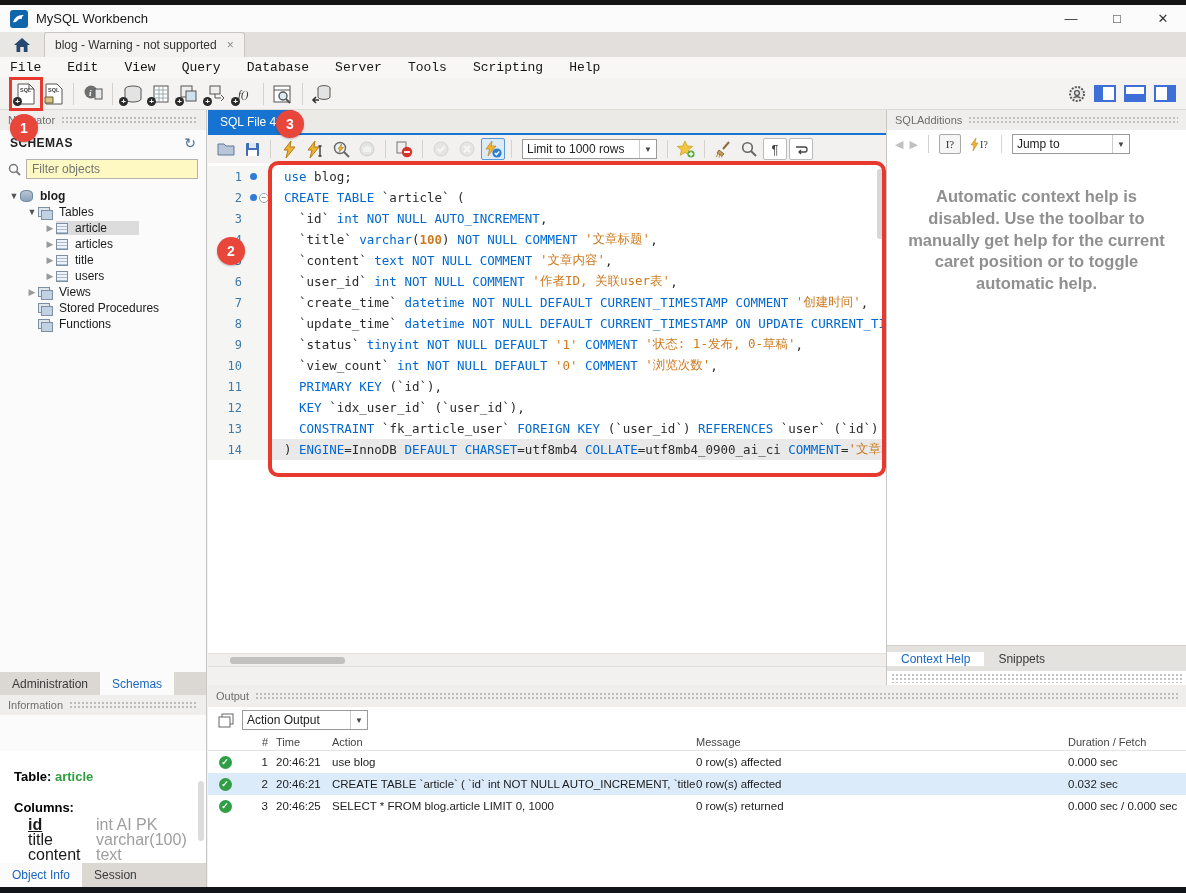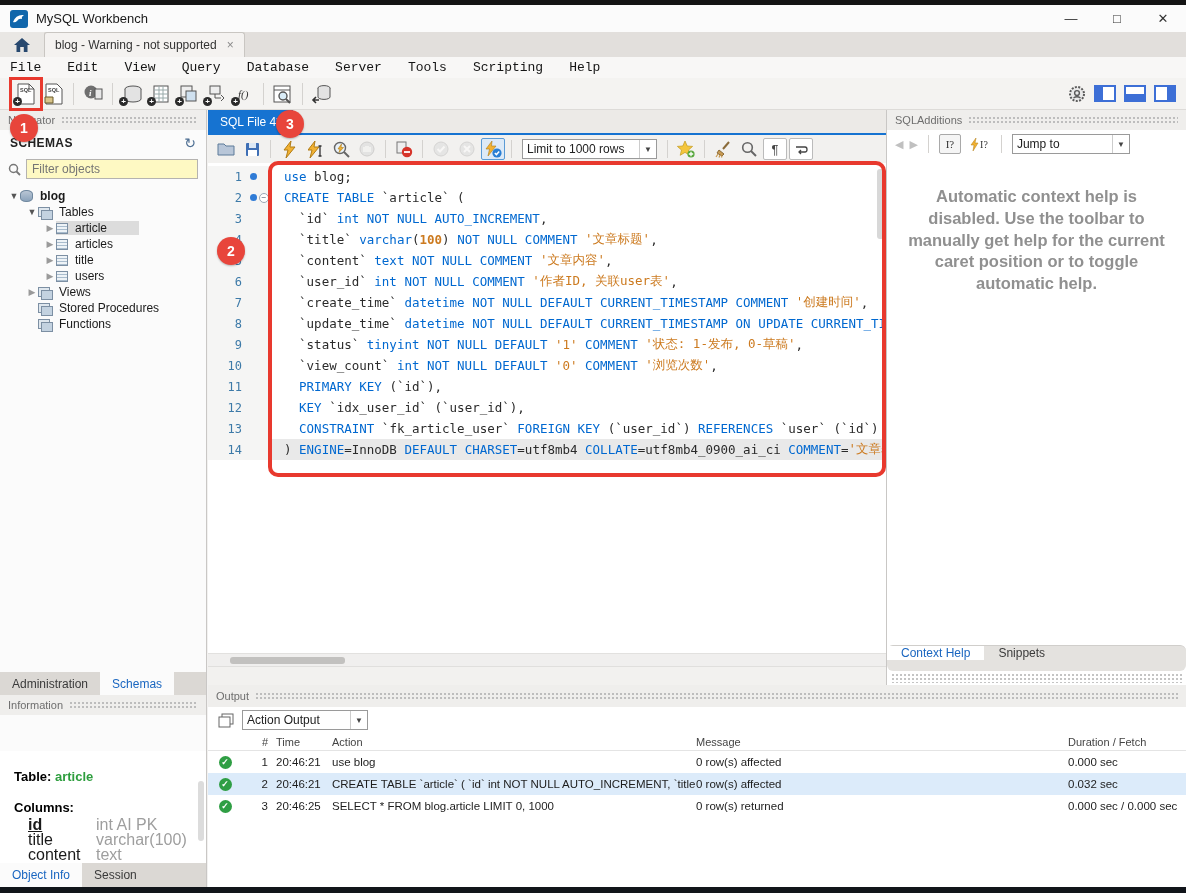--- a/index.html
+++ b/index.html
@@ -108,21 +108,21 @@
   .editor-gap { height:19px; background:#f2f1ef; flex:none; border-top:1px solid #e0dfdd; }
 
   
   .rp-toolbar { height:28px; display:flex; align-items:center; padding:0 8px; gap:6px; flex:none; background:#fff; }
   .rp-nav { color:#c0c0c0; font-size:11px; }
   .rp-btn { width:22px; height:20px; border:1px solid #a9a9a9; border-radius:2px; display:flex; align-items:center; justify-content:center; font-size:11px; color:#333; background:#f5f5f5; font-family:"Liberation Serif",serif; }
   .rp-bolt-btn { width:24px; height:20px; display:flex; align-items:center; justify-content:center; gap:1px; font-size:10px; font-family:"Liberation Serif",serif; color:#333; }
   .jump-select { width:118px; }
   .rp-help { flex:1; padding:28px 12px 0 12px; }
   .rp-help-text { font-size:16.5px; font-weight:bold; color:#909090; text-align:center; line-height:1.32; }
-  .rp-tabs { height:26px; display:flex; background:#e4e2df; flex:none; align-items:flex-start; border-top:1px solid #d0cecb;border-radius:6px; }
+  .rp-tabs { height:26px; display:flex; background:#e4e2df; flex:none; align-items:center; border-top:1px solid #d0cecb; }
   .rp-tab { padding:0 14px; display:flex; align-items:center; font-size:12px; color:#3a3a3a; }
   .rp-tab.active { background:#fff; color:#1a66c0; }
   .rp-bottom-dots { flex:none; height:10px; background-image:radial-gradient(#c4c4c4 0.9px, transparent 1px); background-size:4px 4px; margin:2px 4px; }
 
   
   .out-toolbar { height:26px; display:flex; align-items:center; gap:8px; padding-left:10px; flex:none; background:#fff; }
   .action-select { width:126px; }
   .out-header { height:18px; display:flex; font-size:11px; color:#444; border-bottom:1px solid #e4e4e4; flex:none; align-items:center; }
   .out-row { height:22px; display:flex; align-items:center; font-size:11.5px; color:#1d1d1d; flex:none; }
   .out-row.hl { background:#dcebfa; }

